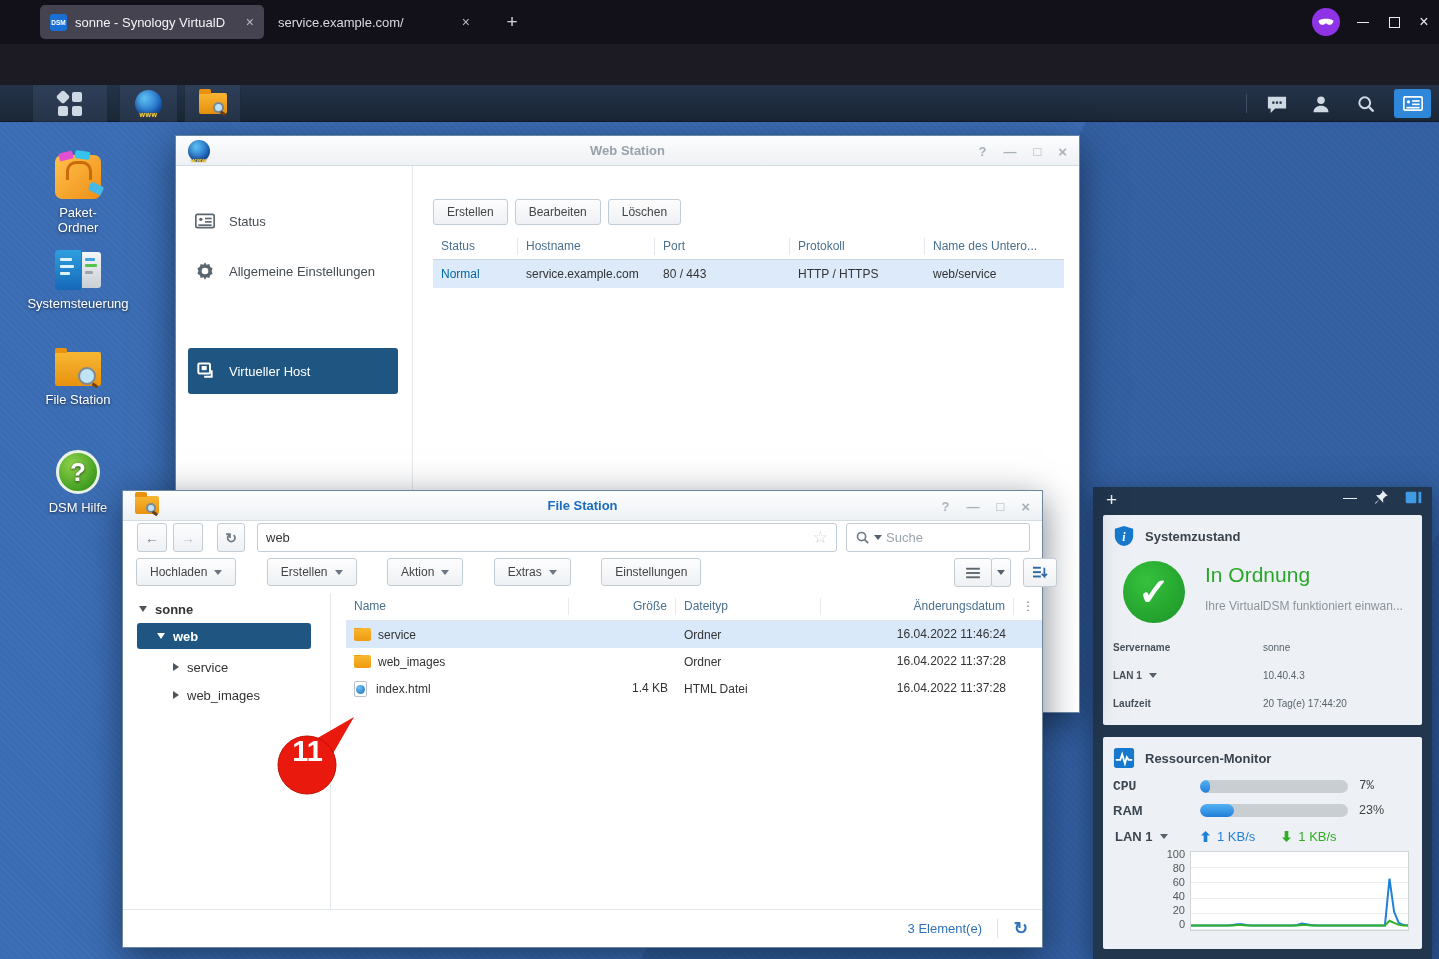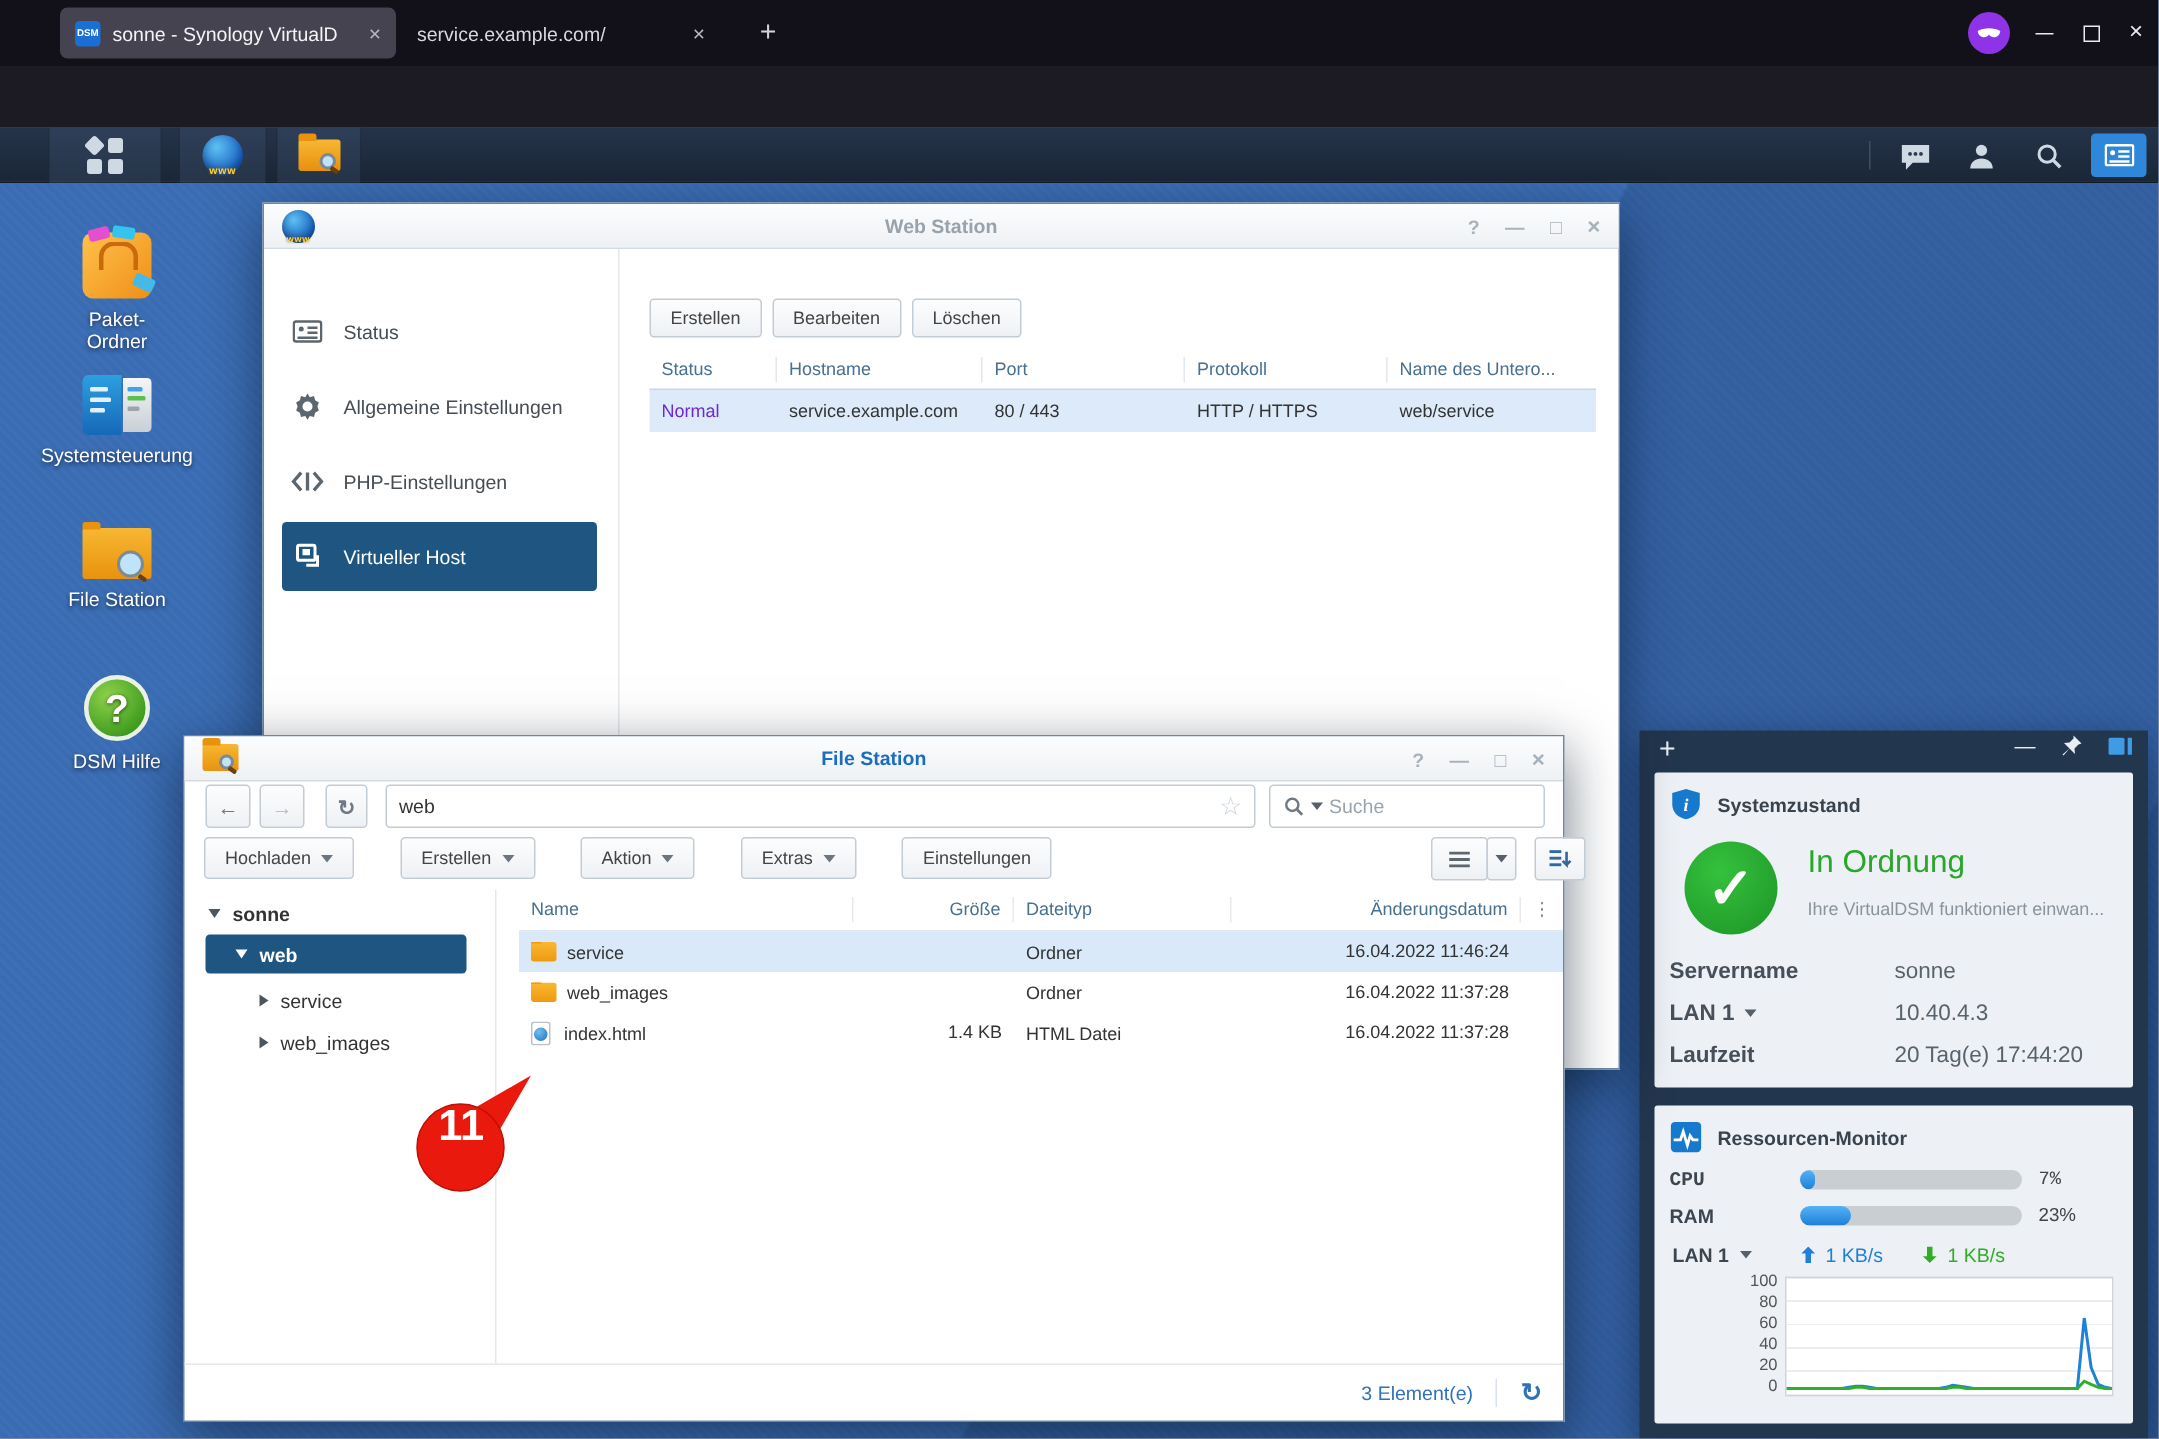--- a/index.html
+++ b/index.html
@@ -89,21 +89,21 @@
   .ws-item .ic { width:22px; height:22px; margin:0 13px 0 6px; display:flex; align-items:center; justify-content:center; color:#5c666e; font-size:18px; flex:0 0 auto; }
   .ws-item.sel { background:#1e5681; border-radius:3px; color:#fff; height:46px; }
   .ws-item.sel .ic { color:#fff; }
   .ws-tools { position:absolute; left:257px; top:63px; display:flex; gap:7px; }
   .ws-table { position:absolute; left:257px; top:98px; right:15px; font-size:12px; }
   .ws-hrow { display:flex; height:26px; align-items:center; border-bottom:1px solid #ccd6e0; color:#49708f; }
   .ws-hrow > div { padding:0 8px; border-right:1px solid #e2e8ee; height:17px; line-height:17px; white-space:nowrap; overflow:hidden; }
   .ws-row { display:flex; height:28px; align-items:center; background:#dceafa; color:#333; }
   .ws-row > div { padding:0 8px; white-space:nowrap; overflow:hidden; }
   .cw1{width:85px;} .cw2{width:137px;} .cw3{width:135px;} .cw4{width:135px;} .cw5{flex:1;}
-  .ok-green { color:#6d28d9; }
+  .ok-green { color:#0369a1; }
 
   
   .fs-nav { position:absolute; left:0; top:32px; width:100%; height:30px; }
   .sq { position:absolute; top:0; height:29px; background:linear-gradient(#fdfdfe,#eef1f4); border:1px solid #c2ccd5; border-radius:3px; display:flex; align-items:center; justify-content:center; color:#6f7a84; font-size:14px; }
   .addr { position:absolute; left:134px; top:0; width:580px; height:29px; border:1px solid #c2ccd5; border-radius:3px; display:flex; align-items:center; padding:0 8px; }
   .addr input { border:none; outline:none; flex:1; font-size:13px; color:#333; font-family:inherit; background:transparent; }
   .addr .star { color:#c9d2da; font-size:17px; }
   .search { position:absolute; left:723px; top:0; width:184px; height:29px; border:1px solid #c2ccd5; border-radius:3px; display:flex; align-items:center; padding:0 8px; gap:4px; }
   .search input { border:none; outline:none; width:100px; font-size:13px; color:#444; font-family:inherit; }
   .search input::placeholder { color:#9aa4ad; }
@@ -146,21 +146,21 @@
   .p-head { position:relative; height:28px; }
   .p-plus { position:absolute; left:13px; top:2px; color:#e9eef3; font-size:19px; }
   .p-ctl { position:absolute; right:10px; top:2px; display:flex; gap:16px; align-items:center; color:#e9eef3; }
   .widget { position:absolute; left:10px; width:319px; background:#edf1f5; border-radius:2px; }
   .w-title { position:absolute; left:10px; top:10px; display:flex; align-items:center; gap:10px; font-size:13px; font-weight:bold; color:#39434d; }
   .sysw { top:28px; height:210px; }
   .resw { top:250px; height:212px; }
   .okcirc { position:absolute; left:20px; top:46px; width:62px; height:62px; border-radius:50%; background:radial-gradient(circle at 38% 32%, #35c13c, #1c9427); color:#fff; font-size:38px; font-weight:bold; display:flex; align-items:center; justify-content:center; }
   .okword { position:absolute; left:102px; top:48px; font-size:21px; color:#2aa62a; }
   .okdesc { position:absolute; left:102px; top:84px; width:205px; font-size:12px; color:#8b949c; white-space:nowrap; overflow:hidden; }
-  .inforow { position:absolute; left:10px; right:10px; height:20px; display:flex; align-items:center; font-size:15px; }
+  .inforow { position:absolute; left:10px; right:10px; height:20px; display:flex; align-items:center; font-size:10px; }
   .inforow .lbl { width:150px; font-weight:bold; color:#47505a; display:flex; align-items:center; }
   .inforow .val { color:#59636c; }
   .ddcar { display:inline-block; margin-left:7px; border-left:4px solid transparent; border-right:4px solid transparent; border-top:5px solid #55606a; }
   .meter-row { position:absolute; left:10px; right:10px; height:14px; display:flex; align-items:center; font-size:13px; }
   .meter-row .lbl { width:87px; font-weight:bold; color:#3c4650; }
   .meter { width:148px; height:13px; background:#c9ced3; border-radius:7px; overflow:hidden; }
   .meter i { display:block; height:100%; background:linear-gradient(#55b2f5,#1f7fd9); border-radius:7px; }
   .meter-row .pct { margin-left:11px; color:#444; font-size:12.5px; }
   .lanrow { position:absolute; left:12px; top:92px; display:flex; align-items:center; font-size:13px; }
   .lanrow .lbl { font-weight:bold; color:#3c4650; width:85px; display:flex; align-items:center; }
@@ -357,30 +357,20 @@
         </div>
         <div class="ws-item" style="top:88px;">
           <span class="ic">
             <svg width="20" height="20" viewBox="0 0 24 24">
                 <path fill="#5c666e" d="M12 1.5l1.8 3 3.4-.9.9 3.4 3 1.8-1.2 3.2 1.2 3.2-3 1.8-.9 3.4-3.4-.9-1.8 3-1.8-3-3.4.9-.9-3.4-3-1.8 1.2-3.2L2.9 8.8l3-1.8.9-3.4 3.4.9z"></path>
                 <circle cx="12" cy="12" r="4" fill="#fff"></circle>
               </svg>
           </span>
           <span>Allgemeine Einstellungen</span>
         </div>
-        <div class="ws-item" style="top:138px;">
-          <span class="ic">
-            <svg width="22" height="16" viewBox="0 0 26 18">
-                <polyline points="8,2 2,9 8,16" fill="none" stroke="#5c666e" stroke-width="2.6"></polyline>
-                <polyline points="18,2 24,9 18,16" fill="none" stroke="#5c666e" stroke-width="2.6"></polyline>
-                <line x1="13" y1="2" x2="13" y2="16" stroke="#5c666e" stroke-width="2.6"></line>
-              </svg>
-          </span>
-          <span>PHP-Einstellungen</span>
-        </div>
         <div class="ws-item sel" style="top:182px;">
           <span class="ic">
             <svg width="20" height="20" viewBox="0 0 24 24">
                 <rect x="4" y="3" width="14" height="12" rx="1.5" fill="none" stroke="#fff" stroke-width="2.4"></rect>
                 <rect x="8" y="6" width="6" height="5" fill="#fff"></rect>
                 <path d="M20 11v8h-9" fill="none" stroke="#fff" stroke-width="2.4"></path>
               </svg>
           </span>
           <span>Virtueller Host</span>
         </div>

